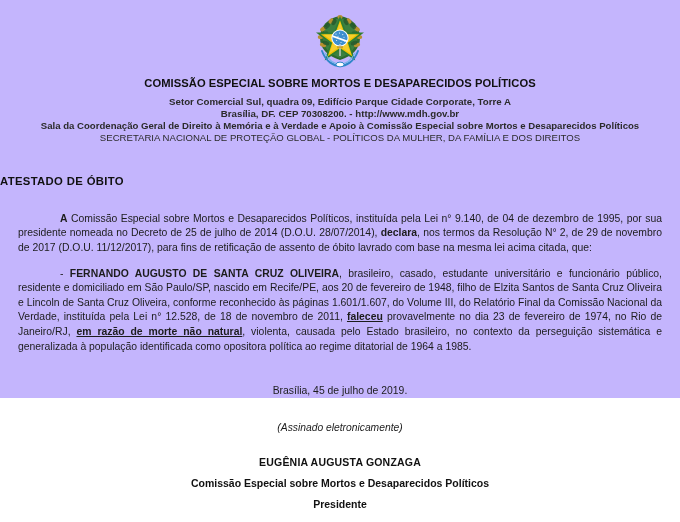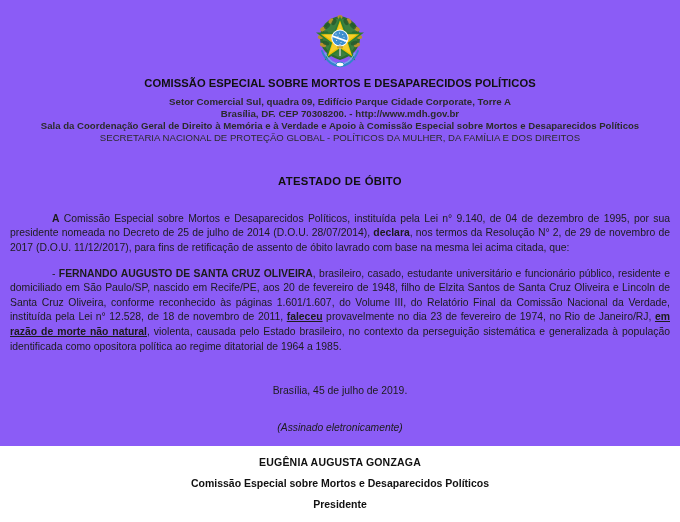--- a/index.html
+++ b/index.html
@@ -10,23 +10,23 @@
   }
   body {
     width: 680px;
     height: 522px;
     font-family: "Liberation Sans", sans-serif;
     color: #1a1a1a;
     overflow: hidden;
   }
   .page {
     width: 680px;
-    height: 446px;
+    height: 398px;
     position: relative;
-    background: #8b5cf6;
+    background: #c4b5fd;
     box-sizing: border-box;
   }
 
   
   .crest-wrap {
     width: 100%;
     display: flex;
     justify-content: center;
     align-items: flex-start;
     padding-top: 12px;
@@ -63,32 +63,31 @@
   }
   .secretaria {
     font-size: 9.6px;
     line-height: 12.6px;
     margin: 0;
     color: #2b2b2b;
   }
 
   
   .doc-title {
-    text-align: center;
     font-size: 11.3px;
     font-weight: bold;
     letter-spacing: 0.35px;
     margin: 0;
     padding-top: 30px;
     color: #111111;
   }
 
   
   .body-area {
-    padding: 0 10px;
+    padding: 0 18px;
     box-sizing: border-box;
     margin-top: 25px;
   }
   p.para {
     text-align: justify;
     font-size: 10.4px;
     line-height: 14.6px;
     margin: 0 0 11px 0;
     color: #1c1c1c;
     text-indent: 0;

